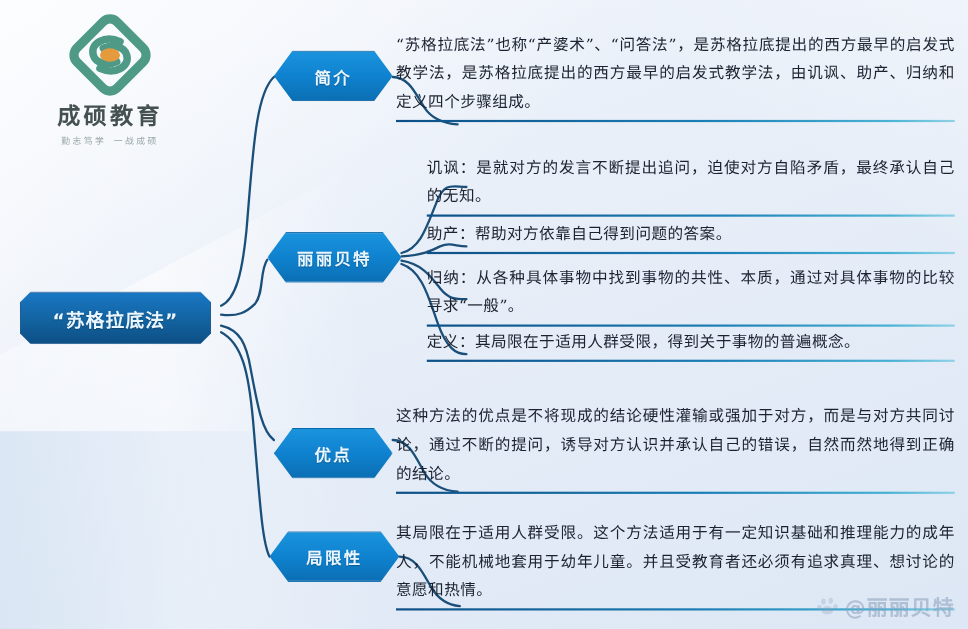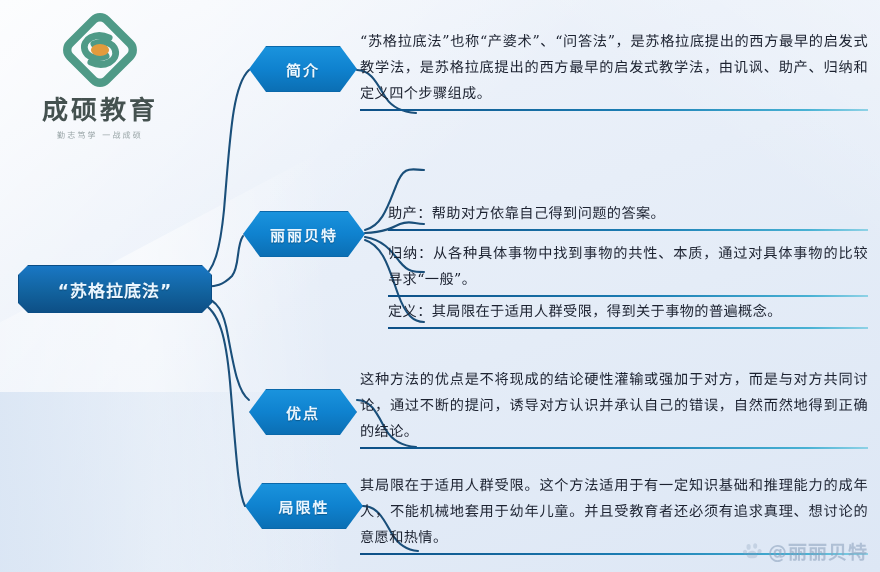--- a/index.html
+++ b/index.html
@@ -62,21 +62,21 @@
     color: #eaf6ff;
     font-family: "DejaVu Sans", "Liberation Sans", sans-serif;
     letter-spacing: 2px;
     text-shadow: 0 1px 1px rgba(0,0,0,0.28);
     box-sizing: border-box;
   }
 
   .node-root {
     left: 18px;
     top: 265px;
-    width: 194px;
+    width: 174px;
     height: 48px;
     font-size: 17px;
     font-weight: bold;
     letter-spacing: 1px;
     background: linear-gradient(180deg, #1977c4 0%, #12639f 55%, #0d4f86 100%);
     border: 1px solid #0b4d85;
     border-radius: 9px;
     clip-path: polygon(10px 0, calc(100% - 10px) 0, 100% 10px, 100% calc(100% - 10px),
                        calc(100% - 10px) 100%, 10px 100%, 0 calc(100% - 10px), 0 10px);
     box-shadow: 0 2px 5px rgba(20,60,110,0.22);
@@ -139,33 +139,33 @@
     flex-direction: column;
     align-items: center;
   }
   .logo-mark {
     width: 76px;
     height: 76px;
     position: relative;
   }
   .logo-wordmark {
     margin-top: 1px;
-    font-size: 26px;
+    font-size: 21px;
     font-weight: bold;
     letter-spacing: 3px;
     color: #44514f;
     font-family: "DejaVu Sans", "Liberation Sans", sans-serif;
     text-align: center;
   }
   .logo-tagline {
     margin-top: 3px;
     font-size: 8px;
     letter-spacing: 2.2px;
     color: #9aa6a8;
-    font-family: Liberation Sans, sans-serif;
+    font-family: Liberation Mono, monospace;
     text-align: right;
     white-space: nowrap;
   }
 
   
   #watermark {
     position: absolute;
     right: 12px;
     bottom: 8px;
     display: flex;
@@ -237,20 +237,21 @@
   <div class="node node-branch" id="node-intro">简介</div>
 
   <div class="node node-branch" id="node-steps">丽丽贝特</div>
 
   <div class="node node-branch" id="node-advantages">优点</div>
 
   <div class="node node-branch" id="node-limits">局限性</div>
 
   <div class="textblock" id="tb-intro">“苏格拉底法”也称“产婆术”、“问答法”，是苏格拉底提出的西方最早的启发式教学法，是苏格拉底提出的西方最早的启发式教学法，由讥讽、助产、归纳和定义四个步骤组成。</div>
 
+  <div class="textblock" id="tb-step-1">讥讽：是就对方的发言不断提出追问，迫使对方自陷矛盾，最终承认自己的无知。</div>
 
   <div class="textblock" id="tb-step-3">归纳：从各种具体事物中找到事物的共性、本质，通过对具体事物的比较寻求“一般”。</div>
 
   <div class="textblock" id="tb-step-2">助产：帮助对方依靠自己得到问题的答案。</div>
 
   <div class="textblock" id="tb-step-4">定义：其局限在于适用人群受限，得到关于事物的普遍概念。</div>
 
   <div class="textblock" id="tb-advantages">这种方法的优点是不将现成的结论硬性灌输或强加于对方，而是与对方共同讨论，通过不断的提问，诱导对方认识并承认自己的错误，自然而然地得到正确的结论。</div>
 
   <div class="textblock" id="tb-limits">其局限在于适用人群受限。这个方法适用于有一定知识基础和推理能力的成年人，不能机械地套用于幼年儿童。并且受教育者还必须有追求真理、想讨论的意愿和热情。</div>

